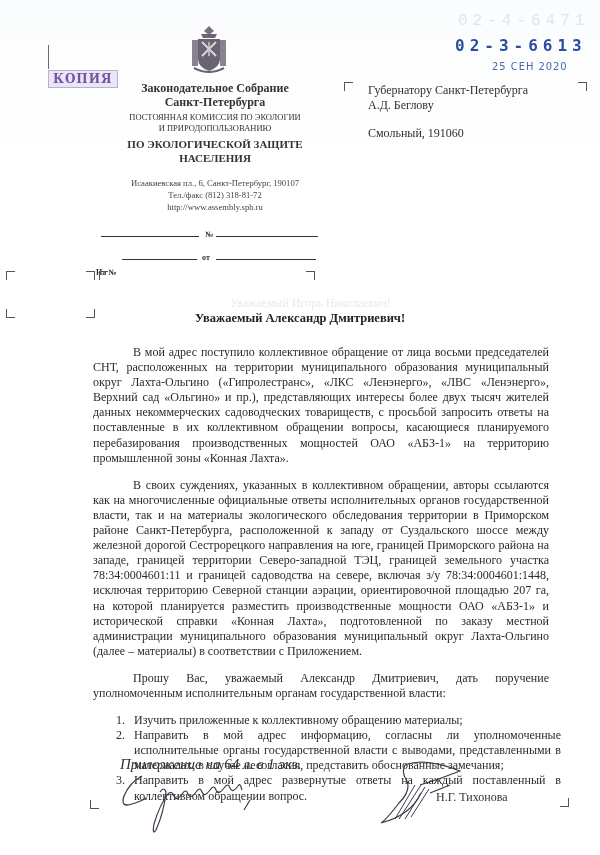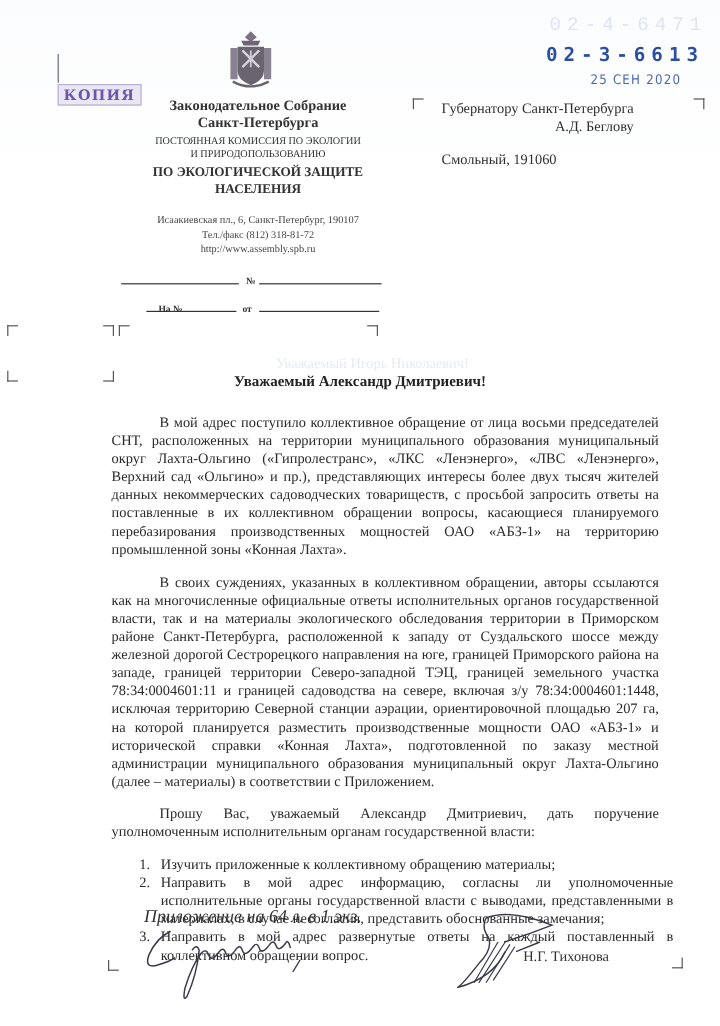--- a/index.html
+++ b/index.html
@@ -23,21 +23,21 @@
   .lh-comm { top:112px; font-size:8.5px; line-height:11px; text-transform:uppercase; }
   .lh-prof { top:138px; font-weight:bold; font-size:11px; line-height:13.5px; }
   .lh-addr { top:177px; font-size:8.6px; line-height:12px; color:#444; }
 
   
   .stamp-ghost { left:458px; top:12px; font-family:Liberation Mono, monospace; font-size:16px; letter-spacing:5px; color:#dfe4f0; }
   .stamp-num { left:455px; top:36px; font-family:"DejaVu Sans Mono", monospace; font-size:16px; letter-spacing:5px; color:#2b4ea0; font-weight:bold; }
   .stamp-date { left:492px; top:60px; font-family:"DejaVu Sans Condensed","DejaVu Sans", sans-serif; font-size:11px; letter-spacing:1px; color:#4a67b0; }
 
   
-  .addr { left:368px; font-size:12px; line-height:15px; color:#2f2f2f;text-align:right; }
+  .addr { left:368px; font-size:12px; line-height:15px; color:#2f2f2f; }
   .addr-1 { top:83px; }
   .addr-3 { top:126px; }
 
   
   .regline { height:1px; background:#333; }
   .reglbl { font-size:8px; font-weight:bold; color:#333; }
 
   
   .br { width:8px; height:8px; border-color:#555; border-style:solid; border-width:0; }
   .tl { border-top-width:1px; border-left-width:1px; }
@@ -105,21 +105,21 @@
   <div class="abs br tr" style="left:578px; top:82px;"></div>
   <div class="abs addr addr-1">
     <div>Губернатору Санкт-Петербурга</div>
     <div>А.Д. Беглову</div>
   </div>
   <div class="abs addr addr-3">Смольный, 191060</div>
 
   <div class="abs regline" style="left:101px; top:236px; width:98px;"></div>
   <div class="abs reglbl" style="left:205px; top:230px;">№</div>
   <div class="abs regline" style="left:216px; top:236px; width:102px;"></div>
-  <div class="abs reglbl" style="left:96px; top:253px;margin-left:36px;">На №</div>
+  <div class="abs reglbl" style="left:96px; top:268px;">На №</div>
   <div class="abs regline" style="left:122px; top:259px; width:75px;"></div>
   <div class="abs reglbl" style="left:202px; top:253px;">от</div>
   <div class="abs regline" style="left:216px; top:259px; width:100px;"></div>
 
   <div class="abs br tl" style="left:6px; top:271px;"></div>
   <div class="abs br tr" style="left:86px; top:271px;"></div>
   <div class="abs br tl" style="left:99px; top:271px;"></div>
   <div class="abs br tr" style="left:306px; top:271px;"></div>
   <div class="abs br bl" style="left:6px; top:309px;"></div>
   <div class="abs br brr" style="left:86px; top:309px;"></div>

